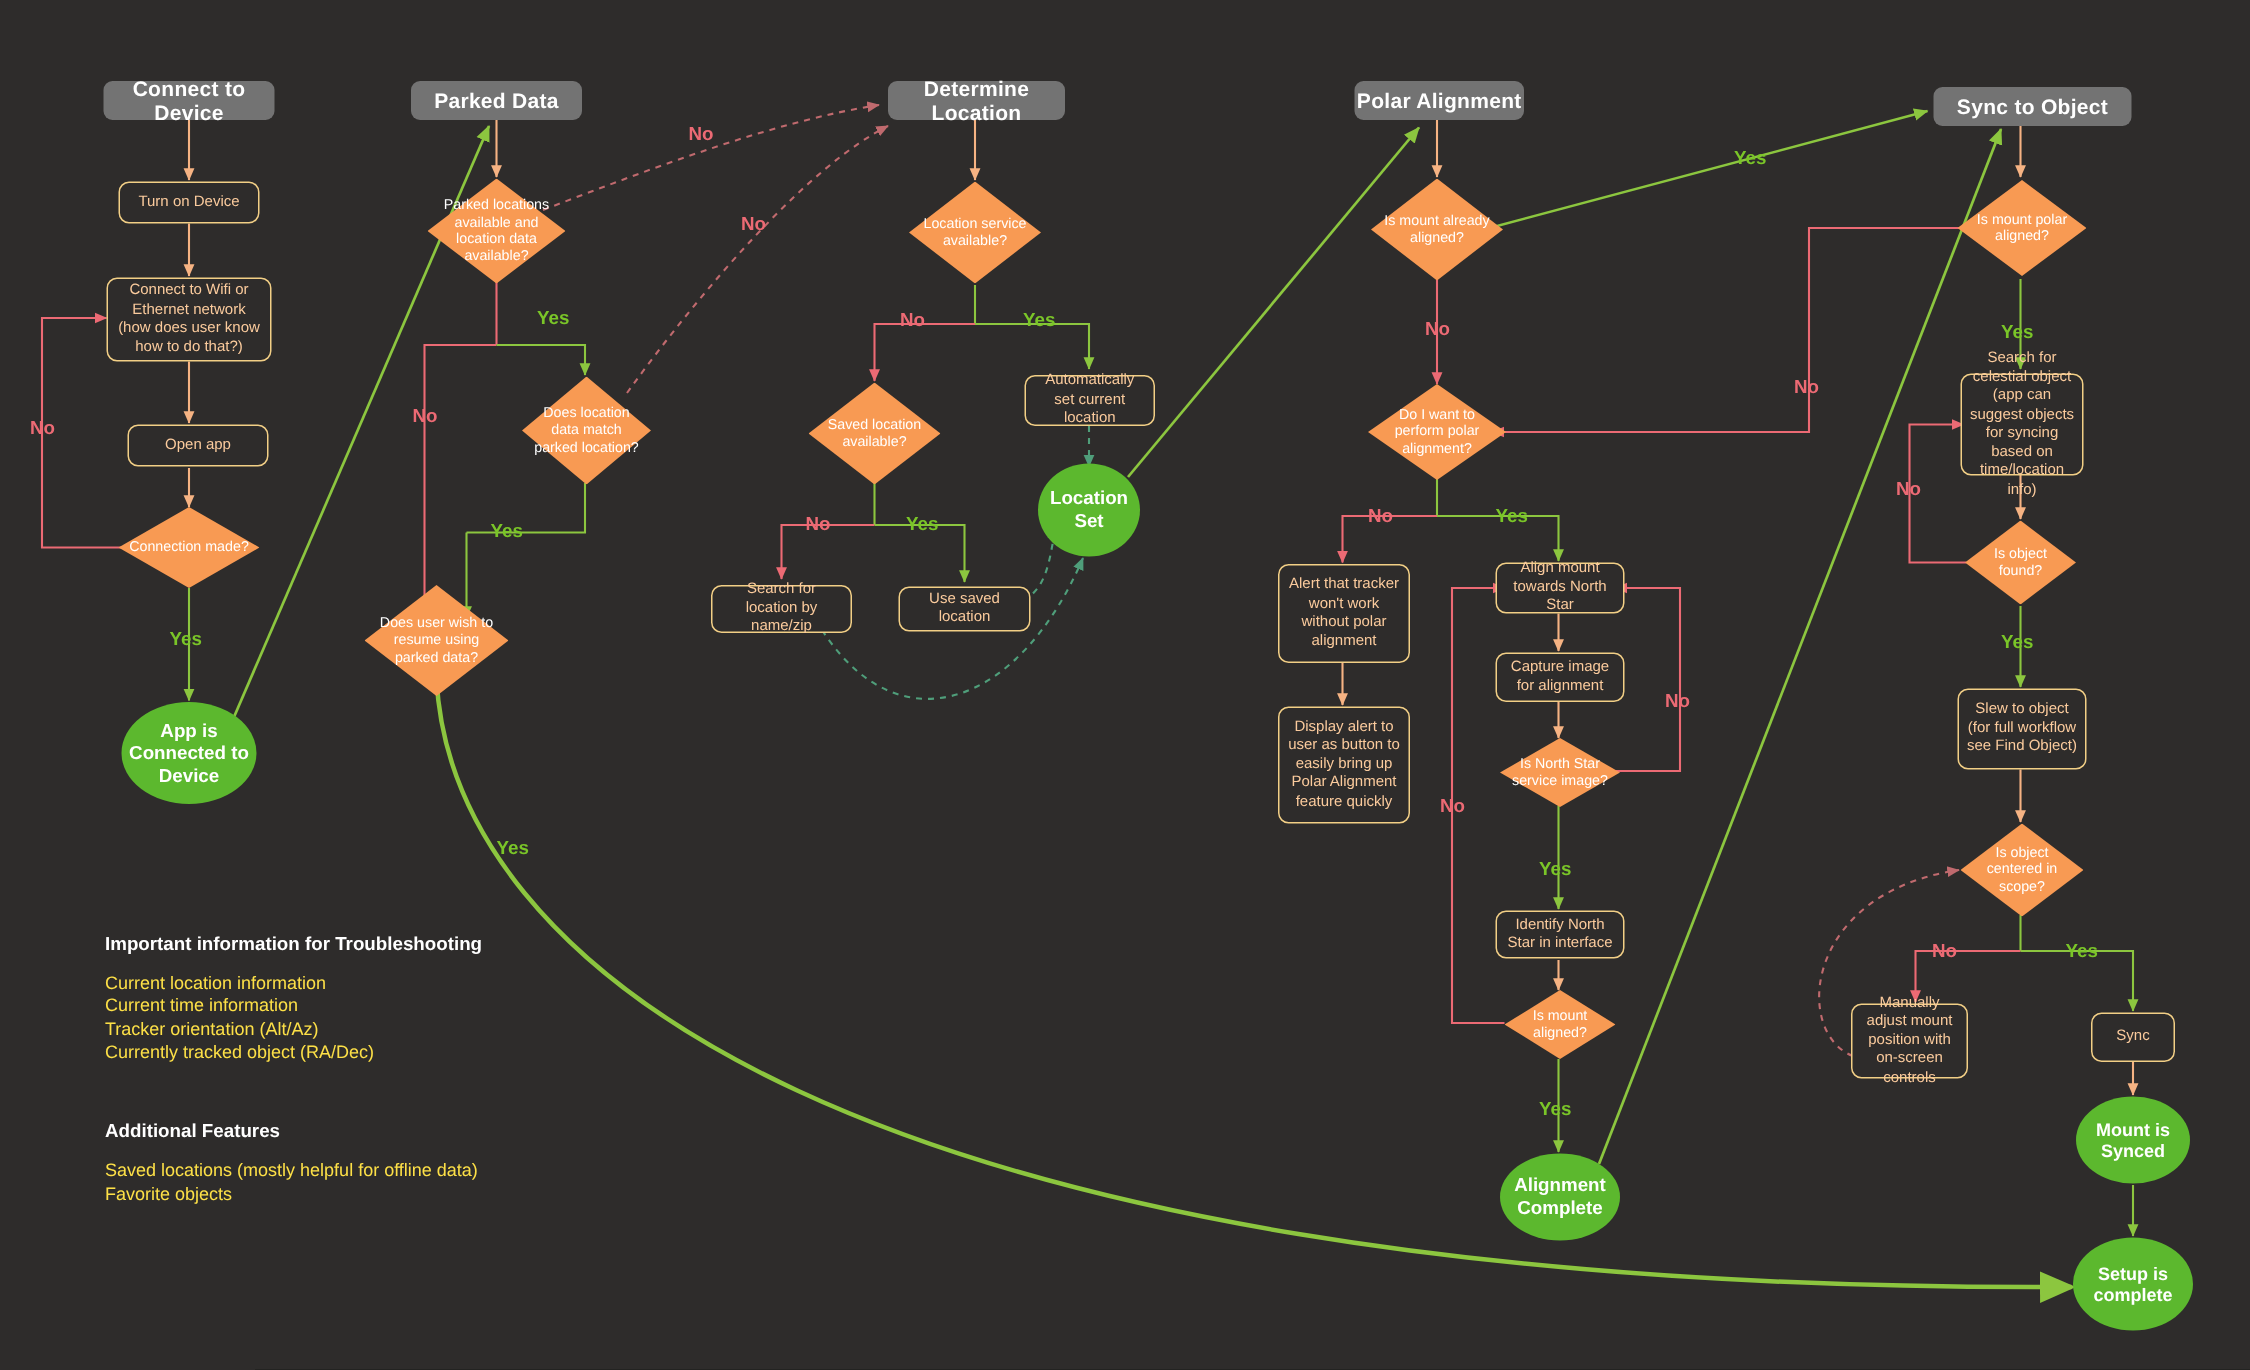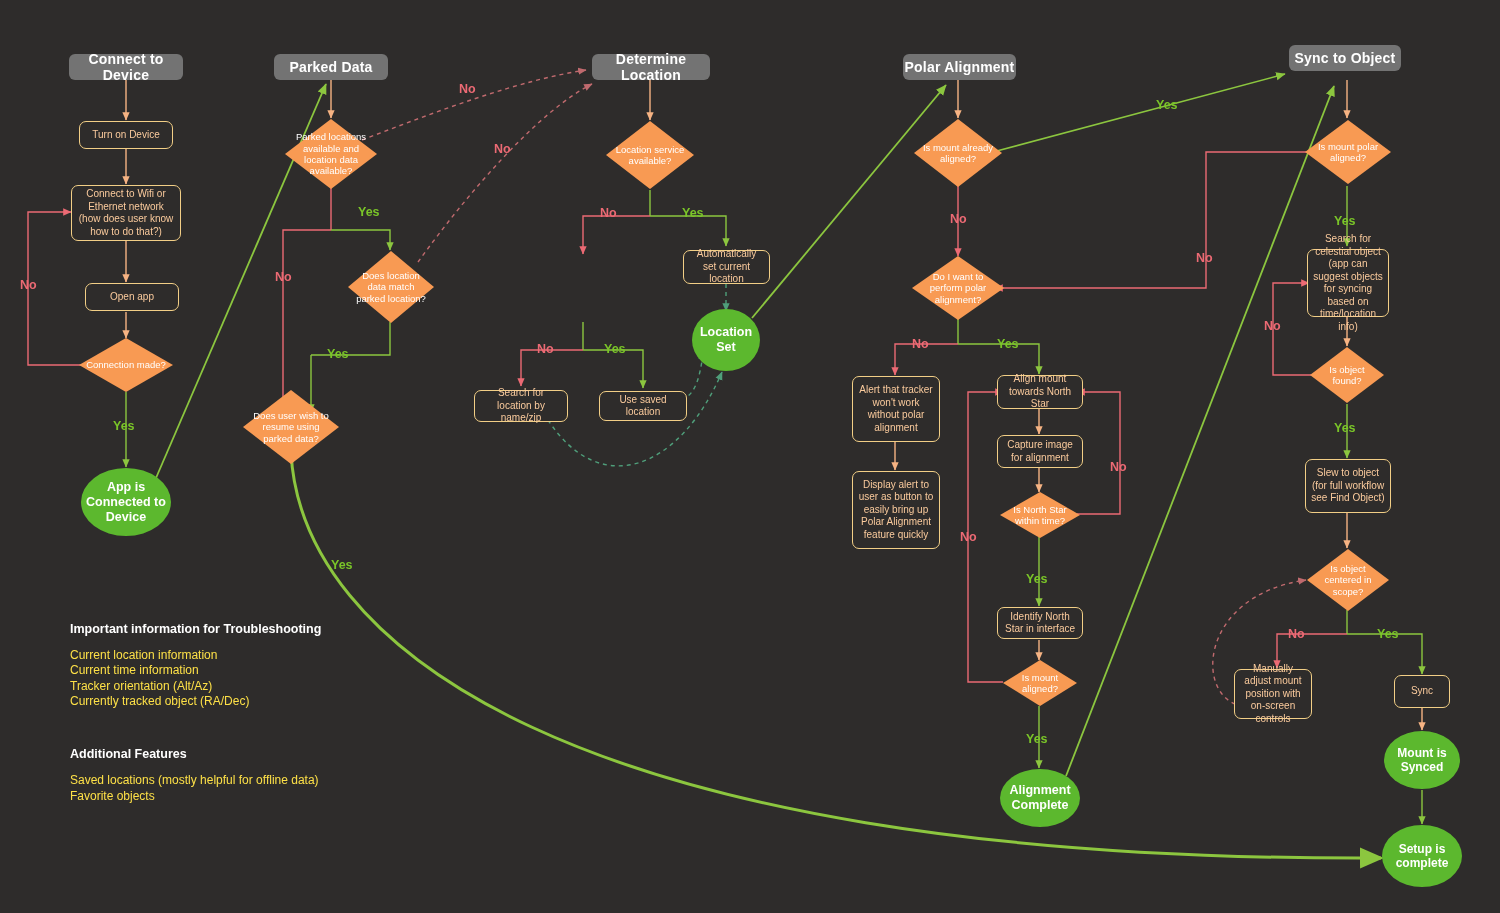--- a/index.html
+++ b/index.html
@@ -213,20 +213,24 @@
 
   <div class="node pill" style="left:592px;top:54px;width:118px;height:26px;">Determine Location</div>
 
   <div class="node diamond" style="left:606px;top:121px;width:88px;height:68px;">
     <div class="dshape"></div>
     <div class="dtxt">Location service available?</div>
   </div>
 
   <div class="node proc" style="left:683px;top:250px;width:87px;height:34px;">Automatically set current location</div>
 
+  <div class="node diamond" style="left:539px;top:255px;width:88px;height:68px;">
+    <div class="dshape"></div>
+    <div class="dtxt">Saved location available?</div>
+  </div>
 
   <div class="node proc" style="left:474px;top:390px;width:94px;height:32px;">Search for location by name/zip</div>
 
   <div class="node proc" style="left:599px;top:391px;width:88px;height:30px;">Use saved location</div>
 
   <div class="node term" style="left:692px;top:309px;width:68px;height:62px;">Location Set</div>
 
   <div class="edgelabel lbl-no" style="left:600px;top:206px;">No</div>
   <div class="edgelabel lbl-yes" style="left:682px;top:206px;">Yes</div>
   <div class="edgelabel lbl-no" style="left:537px;top:342px;">No</div>
@@ -247,42 +251,42 @@
   <div class="node proc" style="left:852px;top:376px;width:88px;height:66px;">Alert that tracker won't work without polar alignment</div>
 
   <div class="node proc" style="left:852px;top:471px;width:88px;height:78px;">Display alert to user as button to easily bring up Polar Alignment feature quickly</div>
 
   <div class="node proc" style="left:997px;top:375px;width:86px;height:34px;">Align mount towards North Star</div>
 
   <div class="node proc" style="left:997px;top:435px;width:86px;height:33px;">Capture image for alignment</div>
 
   <div class="node diamond" style="left:1000px;top:492px;width:80px;height:46px;">
     <div class="dshape"></div>
-    <div class="dtxt">Is North Star within time?</div>
+    <div class="dtxt">Is North Star service image?</div>
   </div>
 
   <div class="node proc" style="left:997px;top:607px;width:86px;height:32px;">Identify North Star in interface</div>
 
   <div class="node diamond" style="left:1003px;top:660px;width:74px;height:46px;">
     <div class="dshape"></div>
     <div class="dtxt">Is mount aligned?</div>
   </div>
 
   <div class="node term" style="left:1000px;top:769px;width:80px;height:58px;">Alignment Complete</div>
 
   <div class="edgelabel lbl-yes" style="left:1156px;top:98px;">Yes</div>
   <div class="edgelabel lbl-no" style="left:950px;top:212px;">No</div>
   <div class="edgelabel lbl-no" style="left:912px;top:337px;">No</div>
   <div class="edgelabel lbl-yes" style="left:997px;top:337px;">Yes</div>
   <div class="edgelabel lbl-no" style="left:1110px;top:460px;">No</div>
   <div class="edgelabel lbl-yes" style="left:1026px;top:572px;">Yes</div>
   <div class="edgelabel lbl-no" style="left:960px;top:530px;">No</div>
   <div class="edgelabel lbl-yes" style="left:1026px;top:732px;">Yes</div>
 
-  <div class="node pill" style="left:1289px;top:45px;width:112px;height:26px;">Sync to Object</div>
+  <div class="node pill" style="left:1289px;top:58px;width:132px;height:26px;">Sync to Object</div>
 
   <div class="node diamond" style="left:1305px;top:120px;width:86px;height:64px;">
     <div class="dshape"></div>
     <div class="dtxt">Is mount polar aligned?</div>
   </div>
 
   <div class="node proc" style="left:1307px;top:249px;width:82px;height:68px;">Search for celestial object (app can suggest objects for syncing based on time/location info)</div>
 
   <div class="node diamond" style="left:1310px;top:347px;width:74px;height:56px;">
     <div class="dshape"></div>

